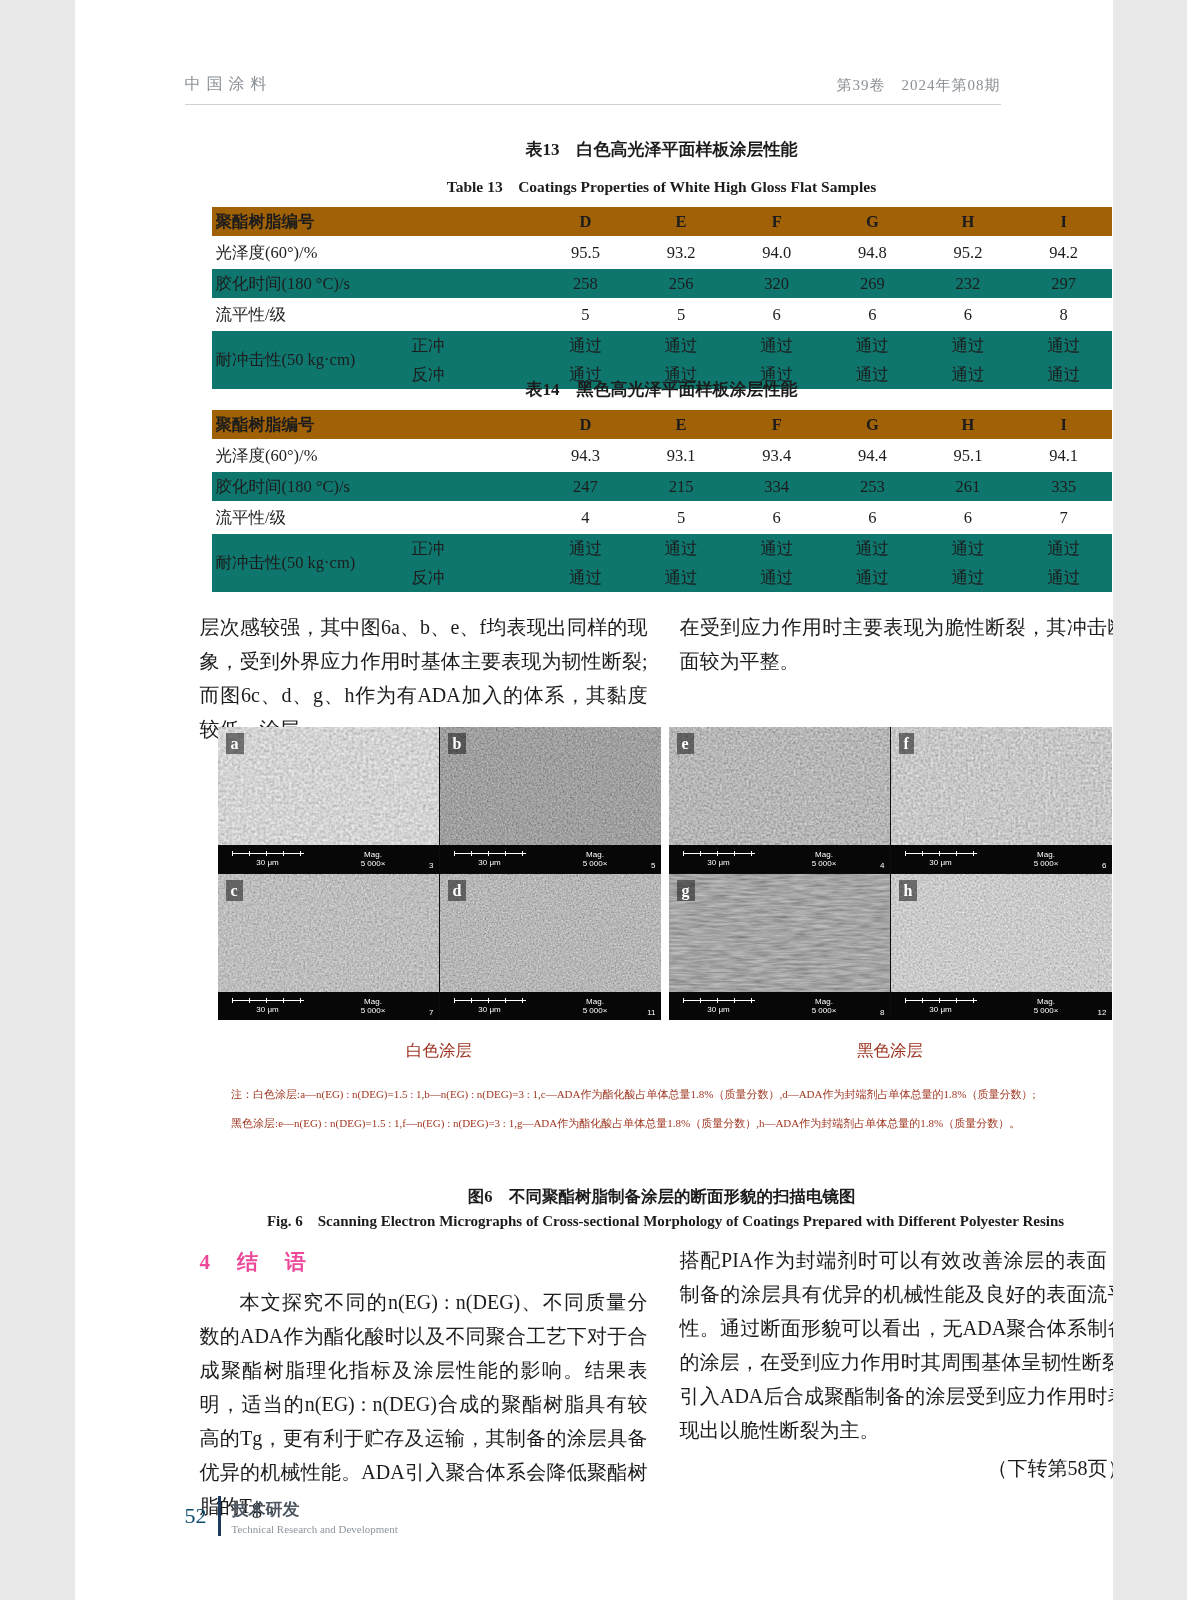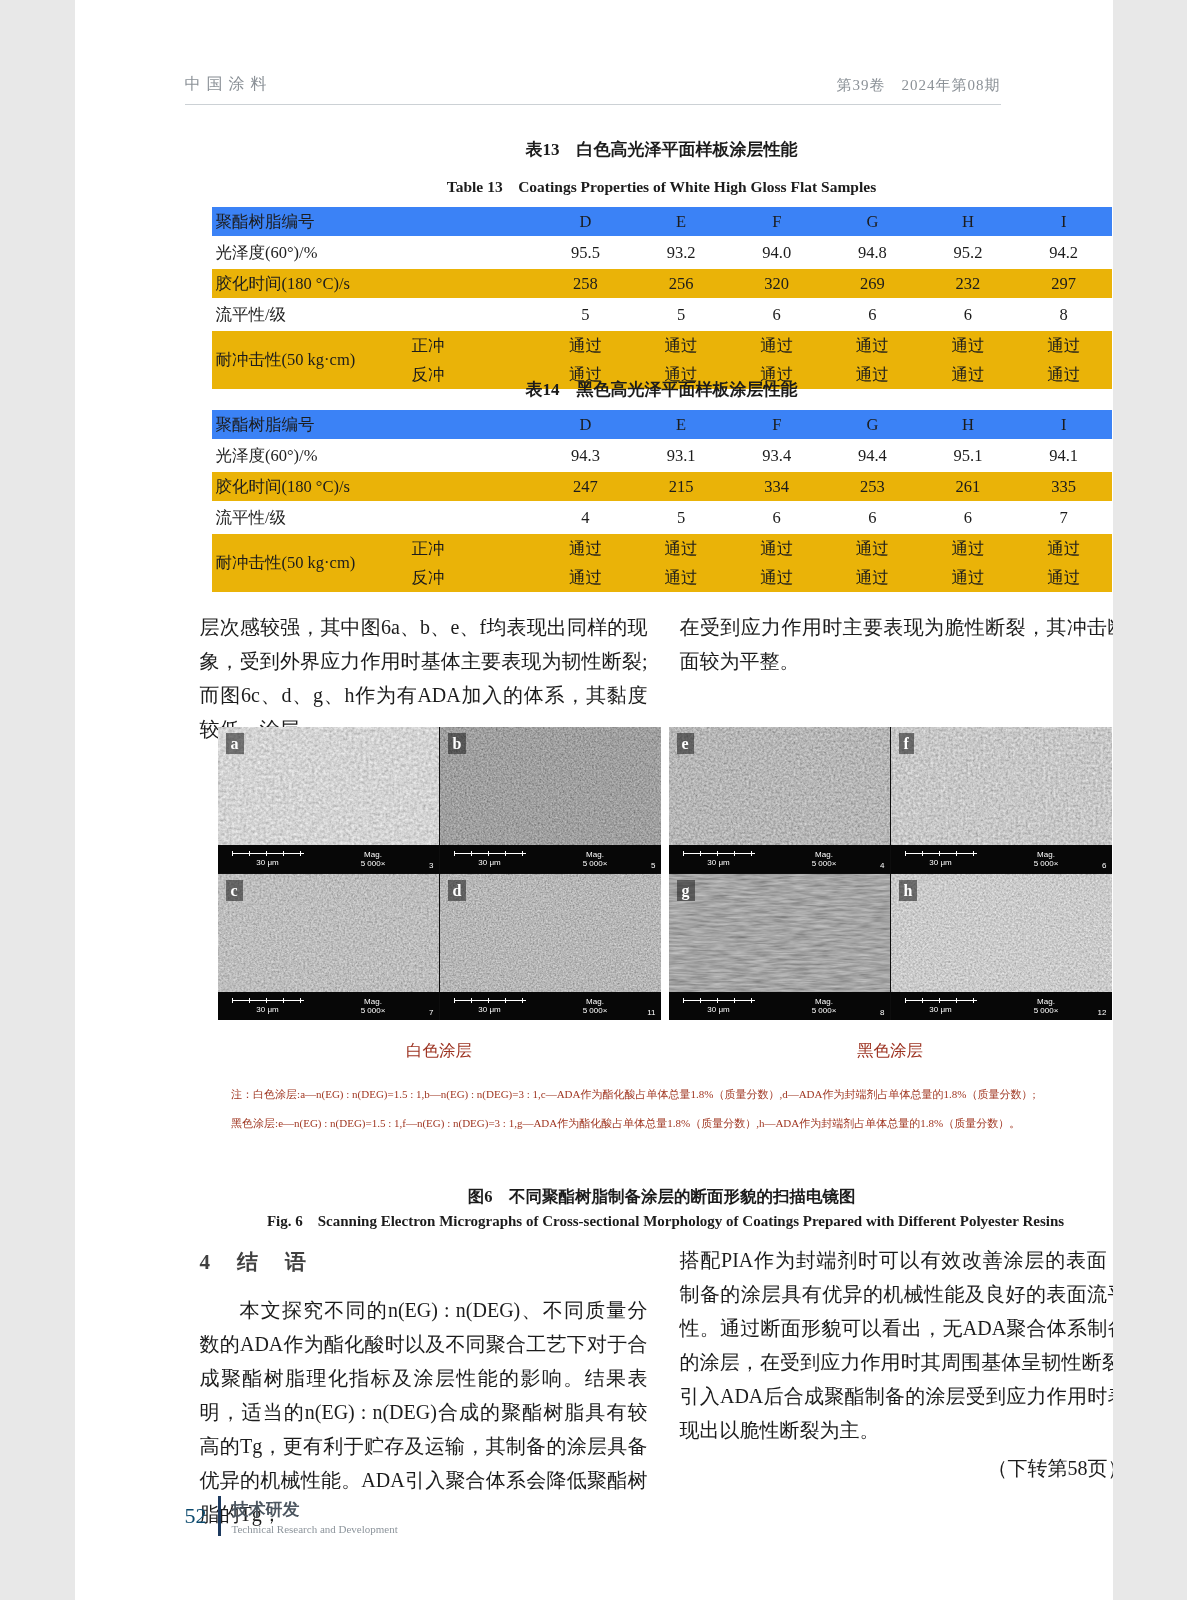--- a/index.html
+++ b/index.html
@@ -15,22 +15,22 @@
   
   .tsec{position:absolute;left:137px;width:900px;}
   .sec13{top:130px;} .sec14{top:370px;}
   .t-zh{text-align:center;font-weight:bold;font-size:17px;margin-top:8px;}
   .t-en{text-align:center;font-weight:bold;font-size:15.5px;margin-top:16px;}
   table.ptable{width:100%;border-collapse:collapse;margin-top:9px;font-size:16.5px;}
   table.ptable td{height:29px;padding:0 4px;vertical-align:middle;}
   td.lab{text-align:left;padding-left:14px;}
   td.sub{text-align:left;padding-left:6px;}
   td.val{text-align:center;}
-  tr.head td{background:#3b82f6;}
-  tr.shade td{background:#eab308;}
+  tr.head td{background:#a16207;font-weight:bold;}
+  tr.shade td{background:#0f766e;}
   tr.wsep td{border-top:2px solid #fff;}
   col.c-label{width:196px;} col.c-sub{width:130px;} col.c-val{width:95.6px;}
 
   
   .twocol{position:absolute;left:125px;width:928px;display:flex;gap:32px;}
   .para{top:610px;}
   .col{flex:1;font-size:20px;line-height:34px;text-align:justify;}
 
   
   .fig{position:absolute;left:143px;top:727px;width:894px;display:flex;gap:8px;}
@@ -54,21 +54,21 @@
 
   
   .note{position:absolute;left:128px;top:1080px;width:932px;color:#a03722;font-size:11px;line-height:28.5px;}
   .note p{margin:0;text-indent:2.6em;}
 
   .cap-zh{position:absolute;left:137px;top:1186px;width:900px;text-align:center;font-weight:bold;font-size:16.5px;}
   .cap-en{position:absolute;left:110px;top:1212px;width:962px;text-align:center;font-weight:bold;font-size:15px;}
 
   
   .concl{top:1243px;}
-  .h4{color:#404040;font-size:21px;font-weight:bold;letter-spacing:3px;margin:2px 0 14px 0;}
+  .h4{color:#ec4899;font-size:21px;font-weight:bold;letter-spacing:3px;margin:2px 0 6px 0;}
   .indent{text-indent:2em;margin:0;}
   .noindent{margin:0;}
   .cont{text-align:right;margin-top:4px;}
 
   
   .pfoot{position:absolute;left:110px;top:1496px;display:flex;align-items:center;gap:11px;}
   .fpage{font-size:22px;color:#0c4a6e;}
   .fbar{width:3px;height:40px;background:#1d3a5e;}
   .fsec{display:flex;flex-direction:column;justify-content:center;}
   .fsec .zh{font-size:17px;font-weight:bold;color:#4c5660;font-family:"Liberation Sans",sans-serif;}

